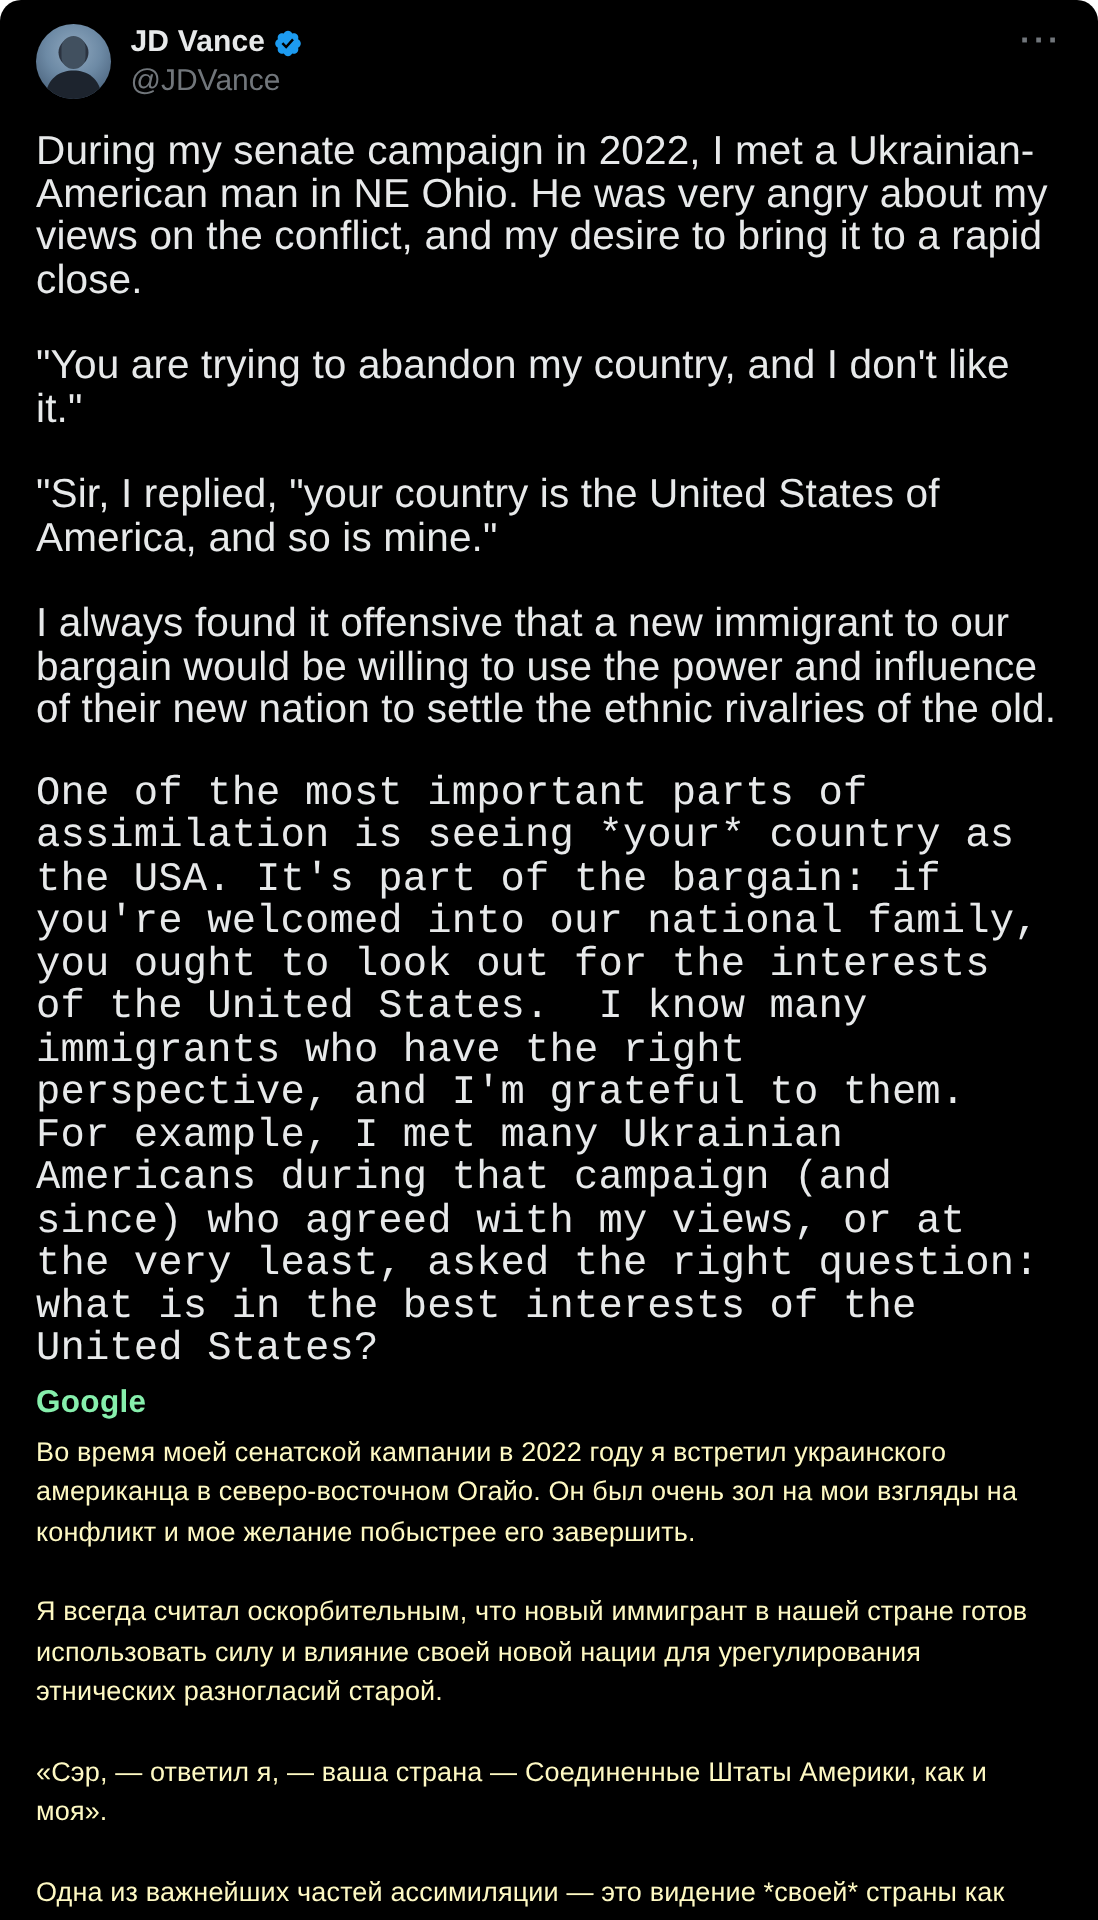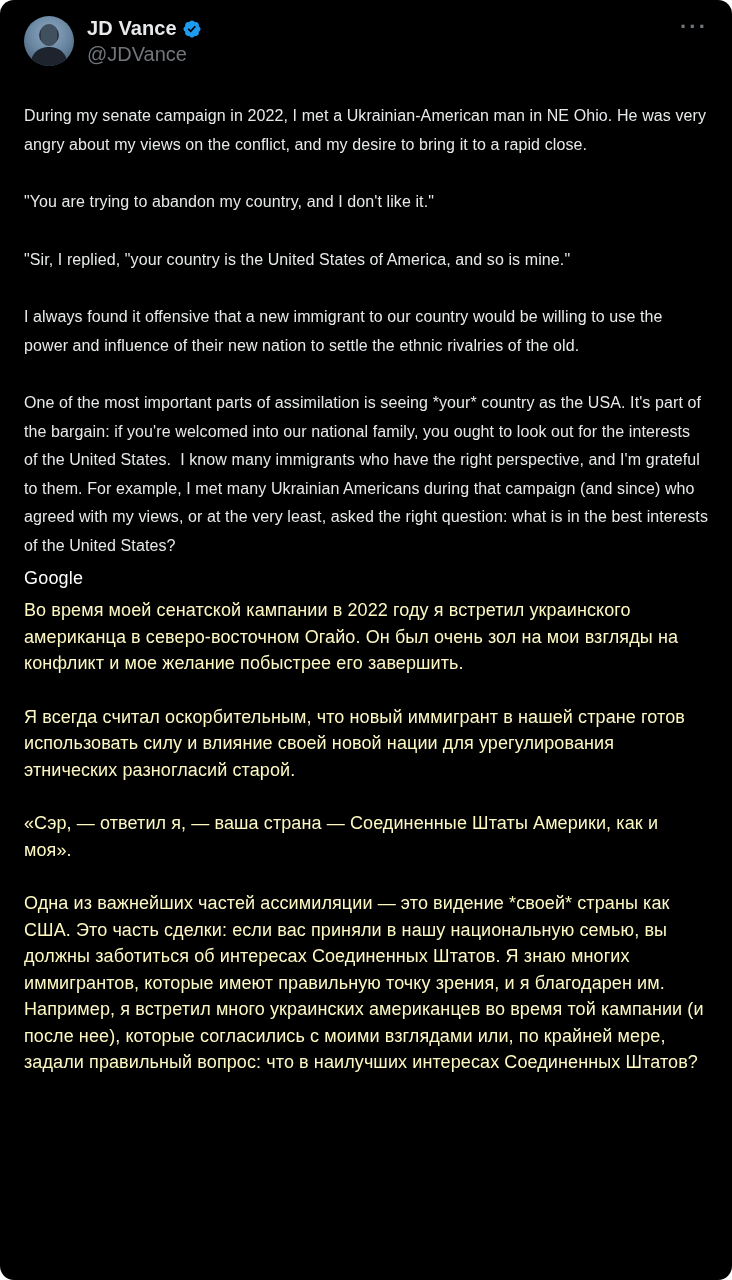--- a/index.html
+++ b/index.html
@@ -62,46 +62,45 @@
     line-height: 14px;
     padding: 4px 2px;
     cursor: pointer;
     user-select: none;
   }
   .tweet-body {
     padding: 20px 24px 0 24px;
   }
   .para-en {
     color: #e7e9ea;
-    font-size: 16px;
+    font-size: 27px;
     line-height: 28.5px;
     letter-spacing: 0.1px;
     margin-bottom: 29px;
     white-space: pre-wrap;
-    margin-top: 16px;
   }
-  .para-en:last-of-type { margin-bottom: 8px; }
+  .para-en:last-of-type { margin-bottom: 8px; font-family: Liberation Mono, monospace; }
   .translation-notice {
     padding: 0 24px;
     margin-top: 2px;
     display: flex;
     align-items: center;
     flex-wrap: wrap;
     gap: 6px;
   }
   .translation-link {
     color: #1d9bf0;
     font-size: 17.5px;
     cursor: pointer;
     text-decoration: none;
   }
   .google-logo {
-    color: #ffffff;
-    font-size: 18px;
-    font-weight: 400;
+    color: #86efac;
+    font-size: 21px;
+    font-weight: 700;
     letter-spacing: 0.2px;
   }
   .tweet-body-ru {
     padding: 8px 24px 0 24px;
   }
   .para-ru {
     color: #fef9c3;
     font-size: 18px;
     line-height: 26.5px;
     letter-spacing: 0.1px;
@@ -134,21 +133,21 @@
       </div>
       <div class="handle">@JDVance</div>
     </div>
     <div class="more-btn">···</div>
   </div>
 
   <div class="tweet-body">
     <p class="para-en">During my senate campaign in 2022, I met a Ukrainian-American man in NE Ohio. He was very angry about my views on the conflict, and my desire to bring it to a rapid close.</p>
     <p class="para-en">"You are trying to abandon my country, and I don't like it."</p>
     <p class="para-en">"Sir, I replied, "your country is the United States of America, and so is mine."</p>
-    <p class="para-en">I always found it offensive that a new immigrant to our country would be willing to use the power and influence of their new nation to settle the ethnic rivalries of the old.</p>
+    <p class="para-en">I always found it offensive that a new immigrant to our bargain would be willing to use the power and influence of their new nation to settle the ethnic rivalries of the old.</p>
     <p class="para-en">One of the most important parts of assimilation is seeing *your* country as the USA. It's part of the bargain: if you're welcomed into our national family, you ought to look out for the interests of the United States.  I know many immigrants who have the right perspective, and I'm grateful to them. For example, I met many Ukrainian Americans during that campaign (and since) who agreed with my views, or at the very least, asked the right question: what is in the best interests of the United States?</p>
   </div>
 
   <div class="translation-notice">
     <span class="google-logo">Google</span>
   </div>
 
   <div class="tweet-body-ru">
     <p class="para-ru">Во время моей сенатской кампании в 2022 году я встретил украинского американца в северо-восточном Огайо. Он был очень зол на мои взгляды на конфликт и мое желание побыстрее его завершить.</p>
     <p class="para-ru">Я всегда считал оскорбительным, что новый иммигрант в нашей стране готов использовать силу и влияние своей новой нации для урегулирования этнических разногласий старой.</p>

